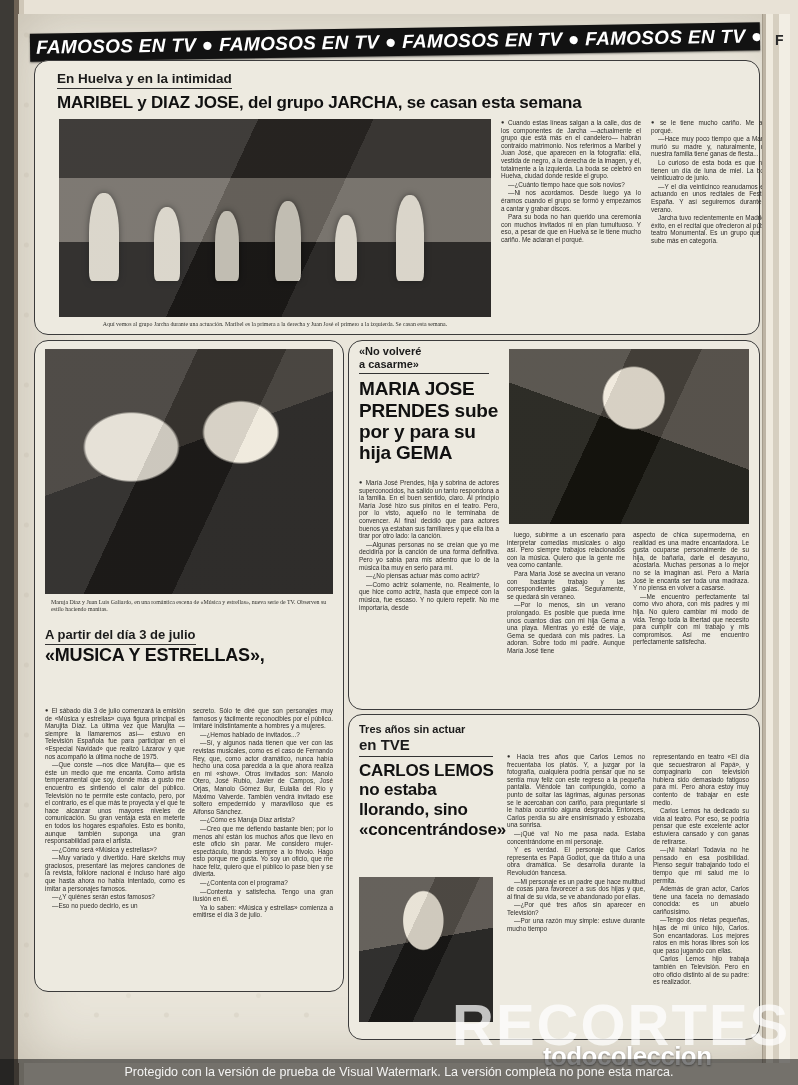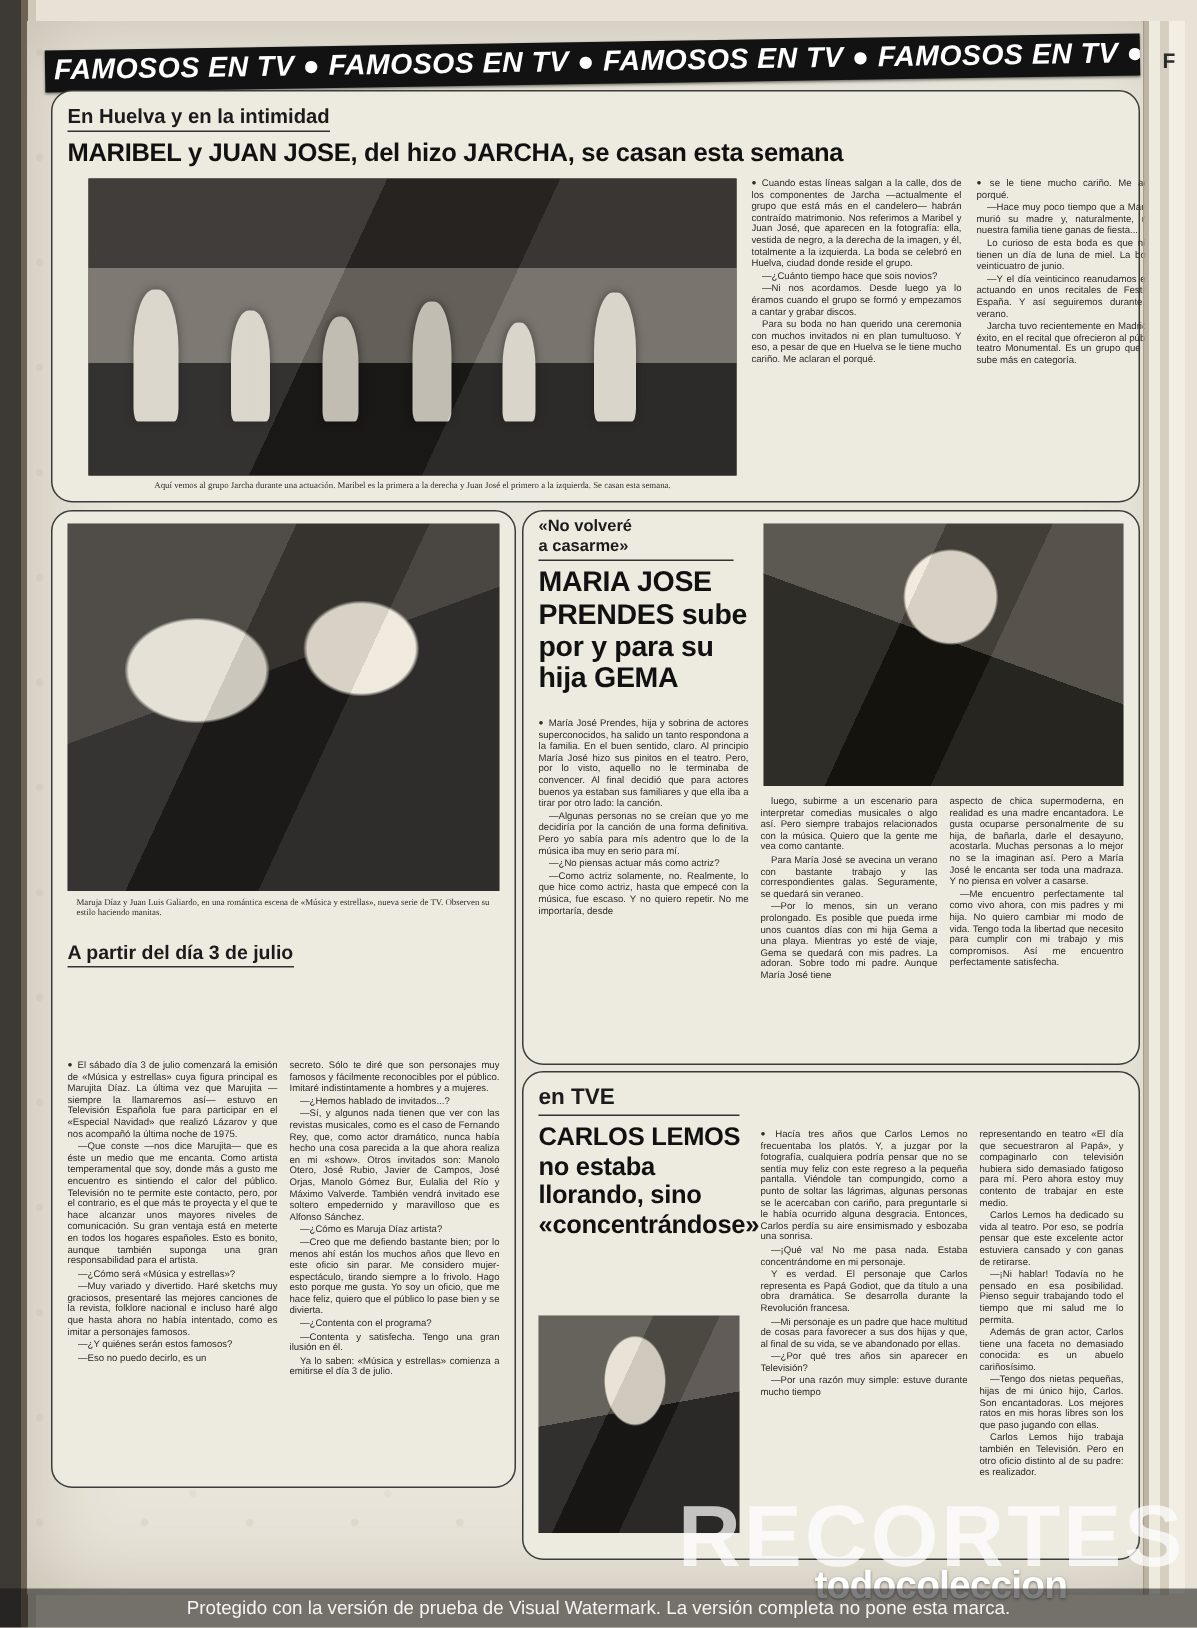--- a/index.html
+++ b/index.html
@@ -158,24 +158,24 @@
 
 <div id="scan">
 
   <div id="paper">
     <div id="grain"></div>
 
     <div id="banner">
       <div class="btxt">FAMOSOS EN TV ● FAMOSOS EN TV ● FAMOSOS EN TV ● FAMOSOS EN TV ● FAMOS</div>
     </div>
 
-    <div class="frame" style="left:16px; top:46px; width:726px; height:275px; padding:8px 10px 4px 10px;">
+    <div class="frame" style="left:16px; top:46px; width:726px; height:275px; padding:8px 10px 4px 22px;">
 
       <div class="kicker" style="border-bottom:1.4px solid #333; display:inline-block; padding-bottom:1px;">En Huelva y en la intimidad</div>
-      <div class="headline" style="margin-top:4px; font-size:17px;">MARIBEL y JUAN JOSE, del hizo JARCHA, se casan esta semana</div>
+      <div class="headline" style="margin-top:4px; font-size:17px;">MARIBEL y DIAZ JOSE, del grupo JARCHA, se casan esta semana</div>
 
       
       <div class="photo ph-stage" style="left:24px; top:58px; width:432px; height:198px;">
         <div class="fig" style="left:7%;  width:30px;  height:88px;"></div>
         <div class="fig" style="left:22%; width:26px;  height:74px;"></div>
         <div class="fig" style="left:36%; width:24px;  height:70px;"></div>
         <div class="fig" style="left:50%; width:26px;  height:80px;"></div>
         <div class="fig" style="left:64%; width:22px;  height:66px;"></div>
         <div class="fig" style="left:78%; width:28px;  height:86px;"></div>
       </div>
@@ -229,20 +229,21 @@
     </div>
 
     <div class="frame" style="left:16px; top:326px; width:310px; height:652px; padding:8px 10px;">
 
       <div class="photo ph-couple" style="left:10px; top:8px; width:288px; height:245px;"></div>
 
       <div class="cap" style="position:absolute; left:10px; top:256px; width:288px; text-align:left;">Maruja Díaz y Juan Luis Galiardo, en una romántica escena de «Música y estrellas», nueva serie de TV. Observen su estilo haciendo manitas.</div>
 
       <div class="kicker" style="position:absolute; left:10px; top:287px; font-size:13px; border-bottom:1.4px solid #333; padding-bottom:1px;">A partir del día 3 de julio</div>
 
+      <div class="headline" style="position:absolute; left:10px; top:304px; font-size:18px;">«MUSICA Y ESTRELLAS»,</div>
 
 
       <div class="col" style="position:absolute; left:10px; top:366px; width:140px; height:322px;">
         <p class="lead">El sábado día 3 de julio comenzará la emisión de «Música y estrellas» cuya figura principal es Marujita Díaz. La última vez que Marujita —siempre la llamaremos así— estuvo en Televisión Española fue para participar en el «Especial Navidad» que realizó Lázarov y que nos acompañó la última noche de 1975.</p>
         <p>—Que conste —nos dice Marujita— que es éste un medio que me encanta. Como artista temperamental que soy, donde más a gusto me encuentro es sintiendo el calor del público. Televisión no te permite este contacto, pero, por el contrario, es el que más te proyecta y el que te hace alcanzar unos mayores niveles de comunicación. Su gran ventaja está en meterte en todos los hogares españoles. Esto es bonito, aunque también suponga una gran responsabilidad para el artista.</p>
         <p>—¿Cómo será «Música y estrellas»?</p>
         <p>—Muy variado y divertido. Haré sketchs muy graciosos, presentaré las mejores canciones de la revista, folklore nacional e incluso haré algo que hasta ahora no había intentado, como es imitar a personajes famosos.</p>
         <p>—¿Y quiénes serán estos famosos?</p>
         <p>—Eso no puedo decirlo, es un</p>
       </div>
@@ -254,20 +255,21 @@
         <p>—¿Cómo es Maruja Díaz artista?</p>
         <p>—Creo que me defiendo bastante bien; por lo menos ahí están los muchos años que llevo en este oficio sin parar. Me considero mujer-espectáculo, tirando siempre a lo frivolo. Hago esto porque me gusta. Yo soy un oficio, que me hace feliz, quiero que el público lo pase bien y se divierta.</p>
         <p>—¿Contenta con el programa?</p>
         <p>—Contenta y satisfecha. Tengo una gran ilusión en él.</p>
         <p>Ya lo saben: «Música y estrellas» comienza a emitirse el día 3 de julio.</p>
       </div>
     </div>
 
     <div class="frame" style="left:330px; top:700px; width:412px; height:326px; padding:8px 10px;">
 
+      <div class="kicker" style="font-size:11px;">Tres años sin actuar</div>
       <div class="kicker" style="font-size:15px;">en TVE</div>
       <hr class="rule" style="width:134px; margin-left:0;">
       <div class="headline" style="width:142px; font-size:17px; line-height:1.15;">CARLOS LEMOS no estaba llorando, sino «concentrándose»</div>
 
       <div class="photo ph-man" style="left:10px; top:162px; width:134px; height:145px;"></div>
 
       <div class="col" style="position:absolute; left:158px; top:38px; width:138px; height:272px;">
         <p class="lead">Hacía tres años que Carlos Lemos no frecuentaba los platós. Y, a juzgar por la fotografía, cualquiera podría pensar que no se sentía muy feliz con este regreso a la pequeña pantalla. Viéndole tan compungido, como a punto de soltar las lágrimas, algunas personas se le acercaban con cariño, para preguntarle si le había ocurrido alguna desgracia. Entonces, Carlos perdía su aire ensimismado y esbozaba una sonrisa.</p>
         <p>—¡Qué va! No me pasa nada. Estaba concentrándome en mi personaje.</p>
         <p>Y es verdad. El personaje que Carlos representa es Papá Godiot, que da título a una obra dramática. Se desarrolla durante la Revolución francesa.</p>

